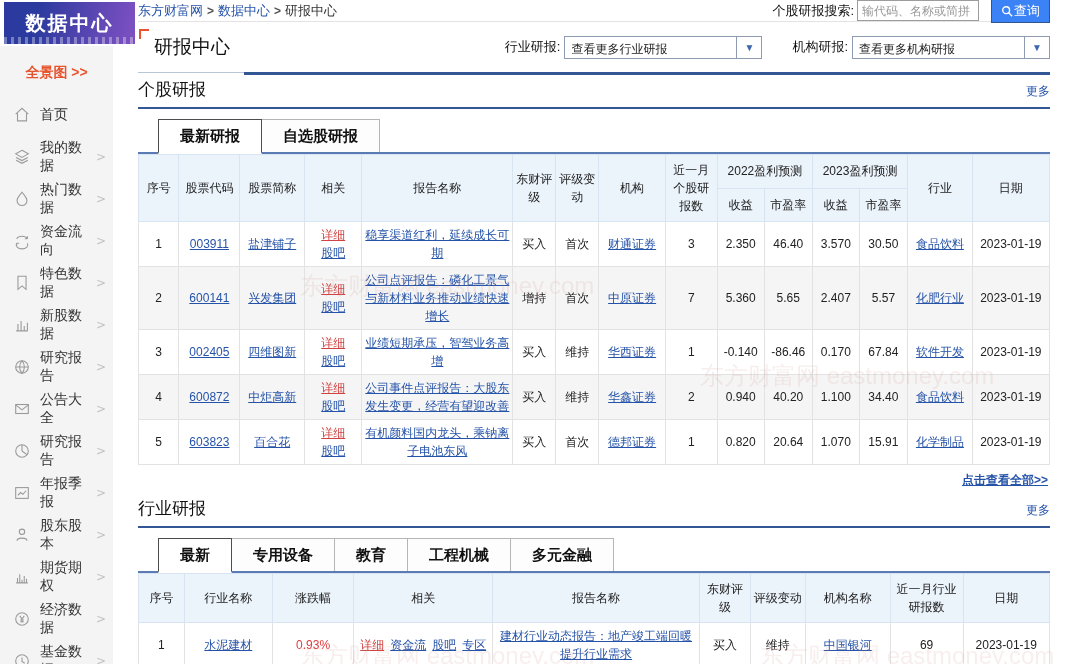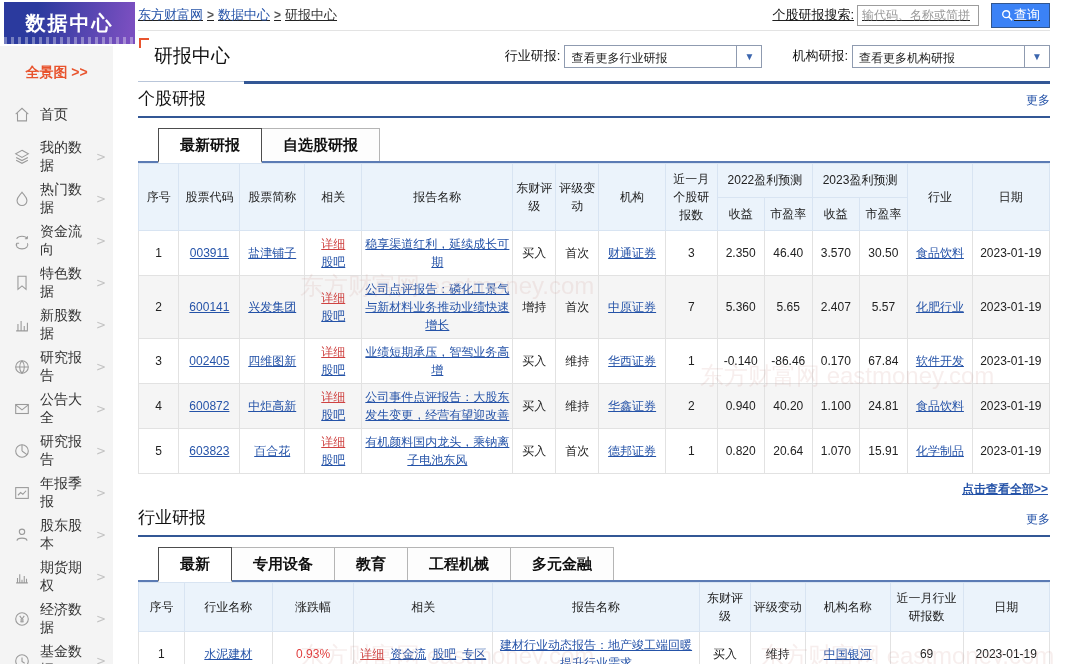--- a/index.html
+++ b/index.html
@@ -36,21 +36,21 @@
     display:flex; align-items:center; height:42px; padding-left:13px;
     font-size:14px; color:#333; cursor:pointer;
   }
   .menu-item .mi-icon { width:18px; height:18px; margin-right:9px; flex:none; display:inline-flex; }
   .menu-item svg { width:18px; height:18px; stroke:#9a9a9a; fill:none; stroke-width:1.2; }
   .menu-item .arrow { margin-left:auto; margin-right:7px; color:#c2c2c2; font-size:12px; font-family:"DejaVu Sans",sans-serif; }
 
   
   .main { position:absolute; left:113px; top:0; width:967px; height:664px; padding:0 30px 0 25px; }
 
-  .topbar { height:31px; border-bottom:1px solid #e3e3e3; display:flex; align-items:center;text-decoration:underline; }
+  .topbar { height:22px; border-bottom:1px solid #e3e3e3; display:flex; align-items:center; }
   .crumb { font-size:13px; color:#333; }
   .crumb a { color:#2553a8; text-decoration:none; }
   .crumb .sep { color:#555; margin:0 4px; font-weight:bold; font-size:12px; }
   .search-area { margin-left:auto; display:flex; align-items:center; }
   .search-label { font-size:13px; color:#111; margin-right:3px; }
   .search-input { width:122px; height:21px; border:1px solid #9c9c9c; font-size:12px; padding:0 4px; color:#333; }
   .search-input::placeholder { color:#999; }
   .search-btn {
     height:25px; margin-left:12px; background:#3b82f6; color:#fff; border:1px solid #31568f;
     font-size:13px; display:flex; align-items:center; gap:1px; padding:0 9px; cursor:pointer;
@@ -384,21 +384,21 @@
           <td><a class="blue">中炬高新</a></td>
           <td><span class="rel-links"><a class="red">详细</a><a class="blue">股吧</a></span></td>
           <td><a class="blue">公司事件点评报告：大股东发生变更，经营有望迎改善</a></td>
           <td>买入</td>
           <td>维持</td>
           <td><a class="blue">华鑫证券</a></td>
           <td>2</td>
           <td>0.940</td>
           <td>40.20</td>
           <td>1.100</td>
-          <td>24.81</td>
+          <td>34.40</td>
           <td><a class="blue">食品饮料</a></td>
           <td>2023-01-19</td>
         </tr>
         <tr>
           <td>5</td>
           <td><a class="blue">603823</a></td>
           <td><a class="blue">百合花</a></td>
           <td><span class="rel-links"><a class="red">详细</a><a class="blue">股吧</a></span></td>
           <td><a class="blue">有机颜料国内龙头，乘钠离子电池东风</a></td>
           <td>买入</td>

